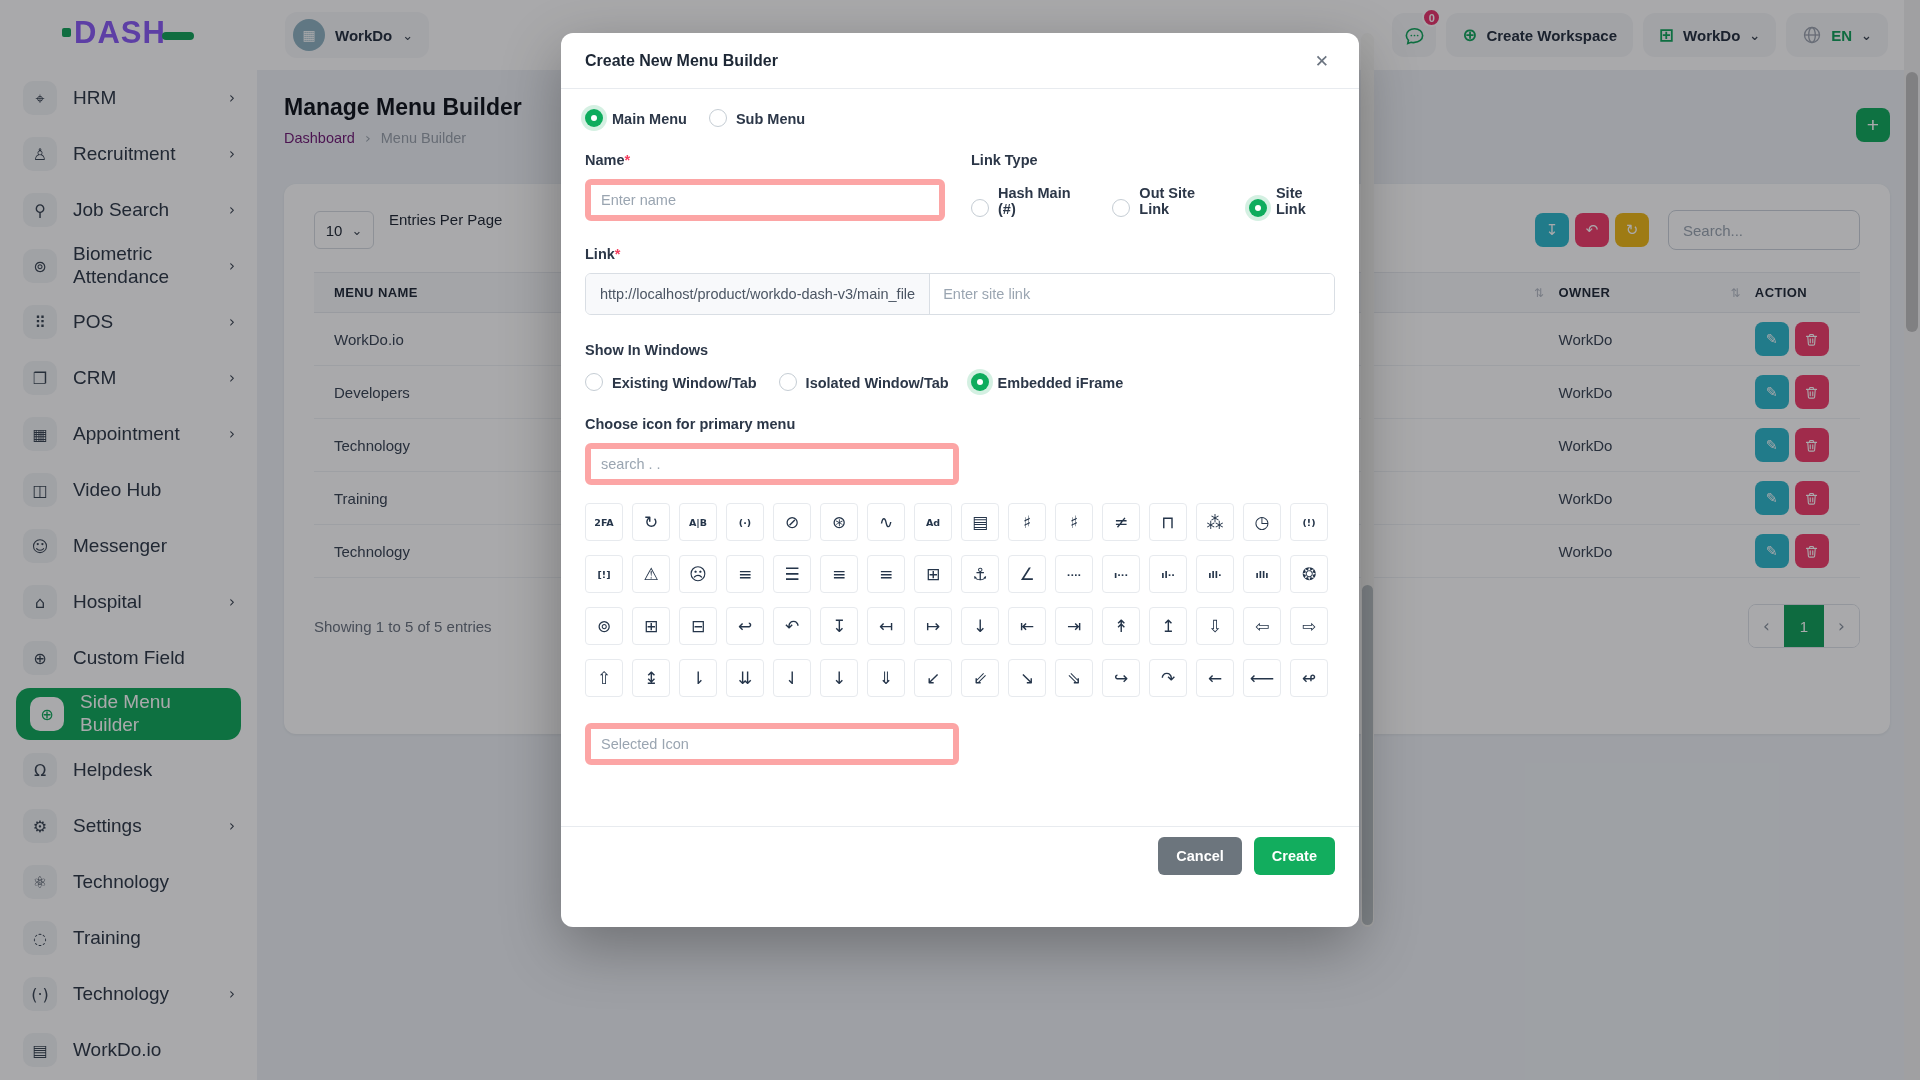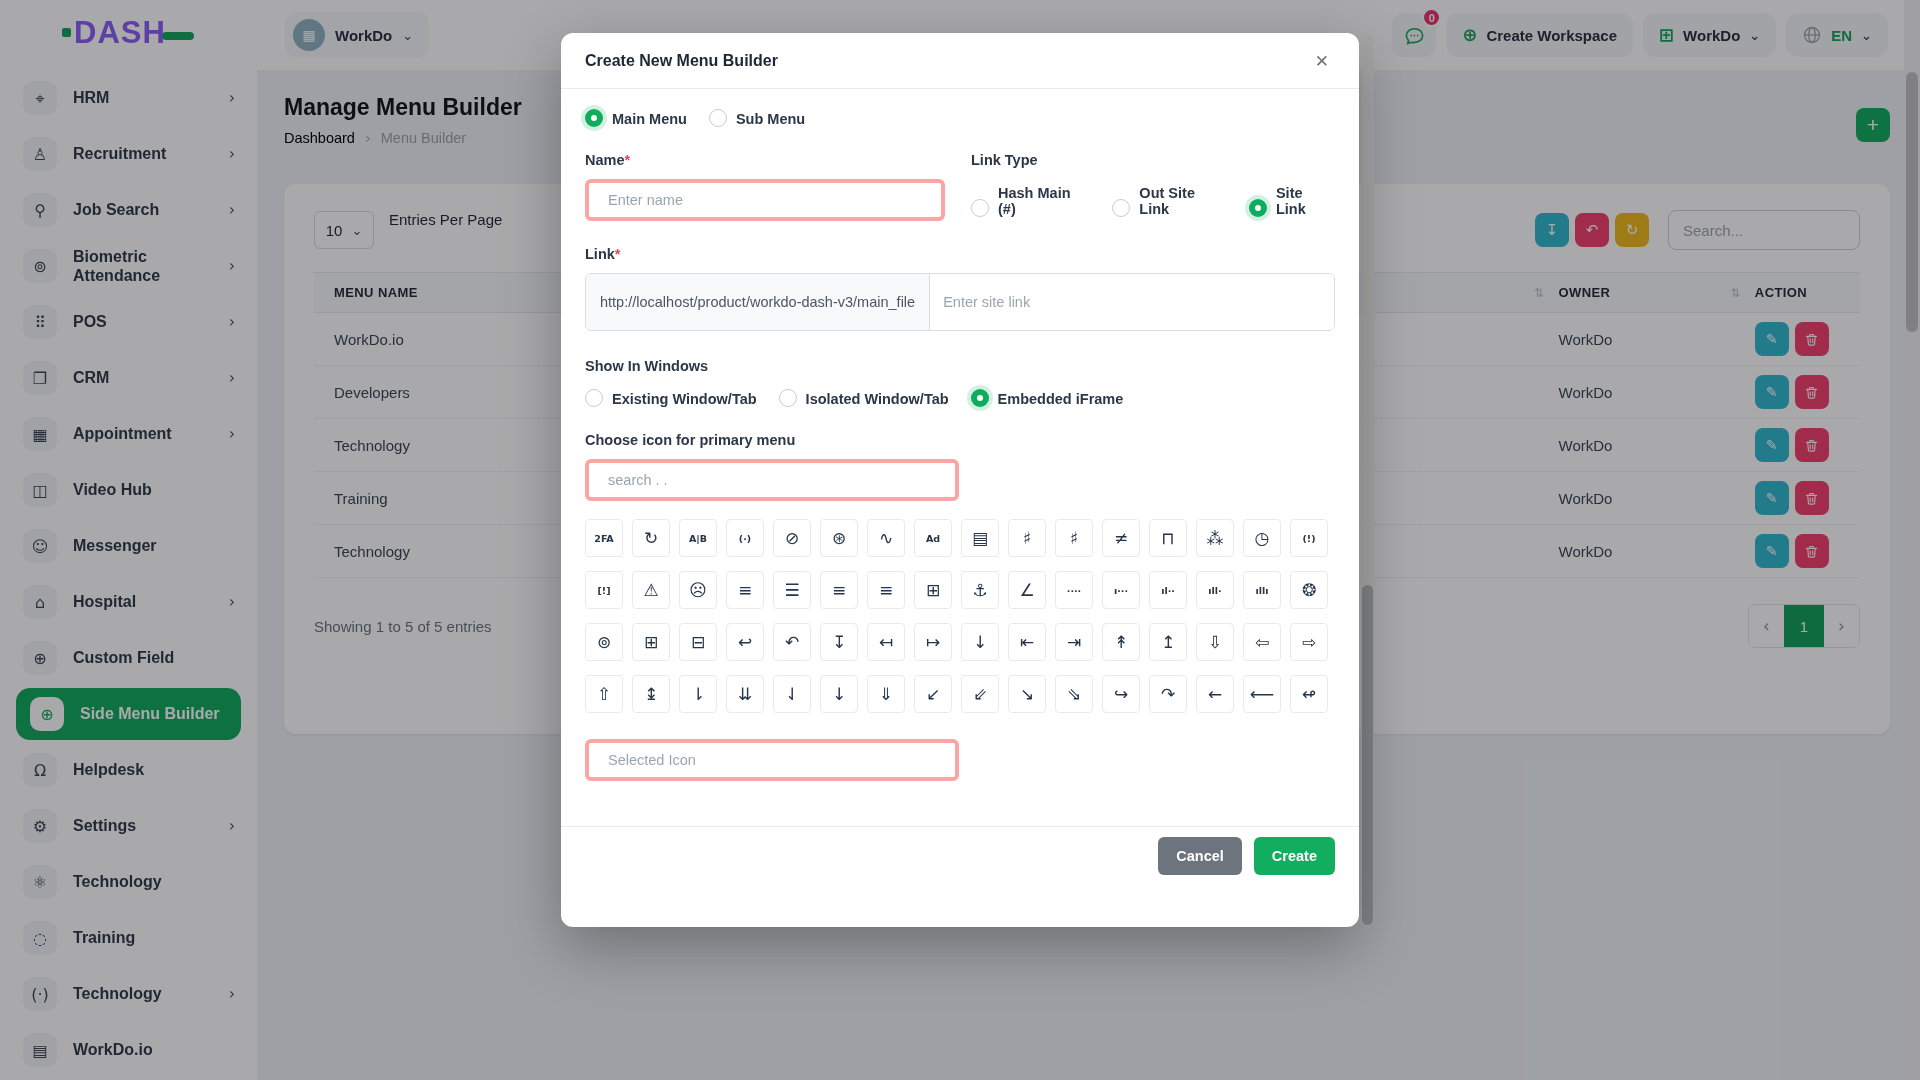--- a/index.html
+++ b/index.html
@@ -24,31 +24,31 @@
   .icon-btn{width:44px;height:44px;border-radius:12px;background:#F5F6F8;display:flex;align-items:center;justify-content:center;position:relative;cursor:pointer}
   .badge{position:absolute;top:-5px;right:-5px;min-width:19px;height:19px;border-radius:10px;background:#E8356D;color:#fff;font-size:11px;font-weight:700;display:flex;align-items:center;justify-content:center;border:2px solid #fff;padding:0 3px}
   .pill{height:44px;background:#F5F6F8;border-radius:12px;display:flex;align-items:center;gap:9px;padding:0 16px;font-size:15px;font-weight:600;color:#25303F;cursor:pointer}
   .pill .pi{color:#12A55C;font-size:18px;line-height:1}
   .en-label{color:#12A05B}
 
   
   .sidebar{position:absolute;top:70px;left:0;bottom:0;width:257px;background:#fff;overflow:hidden;z-index:1}
   .sb-item{height:56px;display:flex;align-items:center;gap:16px;padding:0 22px 0 23px;cursor:pointer}
   .sb-ic{width:34px;height:34px;flex:none;border-radius:10px;background:#F2F4F6;color:#3A4654;display:flex;align-items:center;justify-content:center;font-size:16px;font-family:"DejaVu Sans",sans-serif}
-  .sb-label{flex:1;font-size:16px;font-weight:700;color:#2E3948;line-height:1.2}
+  .sb-label{flex:1;font-size:19px;font-weight:400;color:#2E3948;line-height:1.2}
   .sb-chev{color:#3C4653;font-size:15px}
   .sb-item.active{height:52px;margin:2px 16px;border-radius:14px;background:#12A95C;padding:0 14px}
   .sb-item.active .sb-ic{background:#fff;color:#12A95C}
   .sb-item.active .sb-label{color:#fff}
 
   
   .page-head{position:absolute;left:284px;top:94px;z-index:1}
   .page-title{margin:0;font-size:23px;font-weight:700;color:#10151C}
   .breadcrumb{margin-top:9px;display:flex;gap:10px;font-size:14.5px;align-items:center}
-  .bc-link{color:#000000;cursor:pointer}
+  .bc-link{color:#701a75;cursor:pointer}
   .bc-sep{color:#9AA2AC}
   .bc-cur{color:#9AA2AC}
   .add-btn{position:absolute;left:1856px;top:108px;width:34px;height:34px;border-radius:8px;background:#12AB5E;color:#fff;font-size:21px;display:flex;align-items:center;justify-content:center;z-index:1}
 
   .card{position:absolute;left:284px;top:184px;width:1606px;height:550px;background:#fff;border-radius:12px;box-shadow:0 1px 3px rgba(16,24,40,.07);z-index:1;padding:26px 30px}
   .controls{display:flex;justify-content:space-between;align-items:center}
   .entries{display:flex;gap:15px}
   .select{width:60px;height:38px;border:1px solid #D6DBE1;border-radius:6px;display:flex;align-items:center;justify-content:center;gap:9px;font-size:15px;color:#1F2733;cursor:pointer;background:#fff}
   .entries-label{font-size:15px;color:#1F2733}
   .right-tools{display:flex;align-items:center;gap:6px}
@@ -89,24 +89,24 @@
   .radio{display:flex;align-items:flex-end;gap:9px;cursor:pointer}
   .dot{width:18px;height:18px;border-radius:50%;background:#fff;border:1px solid #C5CDD4;flex:none;position:relative}
   .dot.on{border:none;background:#0EAC5D;box-shadow:0 0 0 4px rgba(14,172,93,.18)}
   .dot.on::after{content:"";position:absolute;left:6px;top:6px;width:6px;height:6px;border-radius:50%;background:#fff}
   .rlabel{font-size:14.5px;font-weight:700;color:#2C3748}
   .form-grid{display:flex;margin-top:24px}
   .col-name{width:360px;flex:none}
   .col-link{margin-left:26px;flex:1}
   .f-label{font-size:14.5px;font-weight:700;color:#2C3748}
   .req{color:#F43F5E}
-  .input{margin-top:10px;width:100%;height:42px;border:4px solid #fca5a5;border-radius:6px;padding:0 19px;font-size:14.5px;color:#333;background:#fff;display:block}
+  .input{margin-top:10px;width:100%;height:42px;border:6px solid #fca5a5;border-radius:6px;padding:0 10px;font-size:14.5px;color:#333;background:#fff;display:block}
   .lt-radios{margin-top:16px}
   .link-sec{margin-top:24px}
-  .link-group{margin-top:10px;display:flex;height:58px;border:1px solid #D9DEE4;border-radius:6px;overflow:hidden}
+  .link-group{margin-top:10px;display:flex;height:42px;border:1px solid #D9DEE4;border-radius:6px;overflow:hidden}
   .link-prefix{background:#F8F9FB;border-right:1px solid #D9DEE4;display:flex;align-items:center;padding:0 14px;font-size:14.5px;color:#4B5563;white-space:nowrap}
   .link-input{flex:1;border:none;padding:0 13px;font-size:14.5px}
   .siw{margin-top:26px}
   .siw .radio-row{margin-top:14px}
   .choose{margin-top:24px}
   .w374{width:374px}
   .icon-grid{margin-top:18px;height:202px;overflow:hidden;display:grid;grid-template-columns:repeat(16,38px);grid-auto-rows:38px;gap:14px 9px}
   .cell{border:1px solid #E7EAEE;border-radius:4px;background:#fff;display:flex;align-items:center;justify-content:center;font-size:17px;color:#25354A;font-family:"DejaVu Sans",sans-serif;cursor:pointer;overflow:hidden}
   .cell.txt{font-size:9.5px;font-weight:700;letter-spacing:0}
   .sel-wrap{margin-top:18px}

